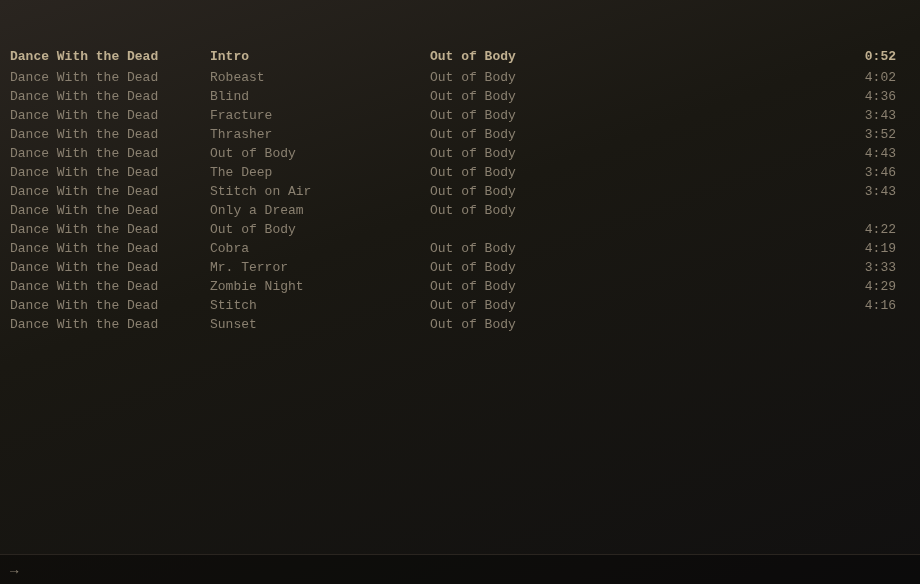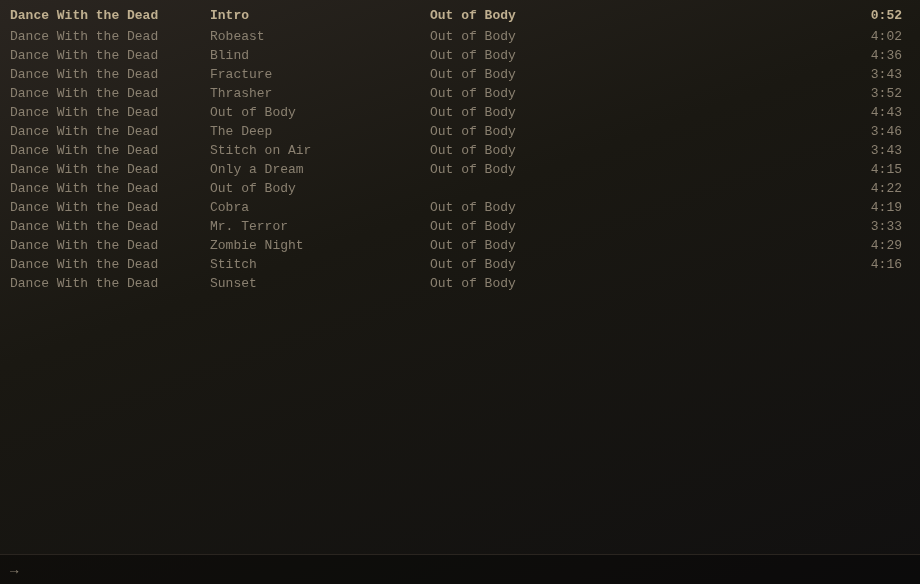--- a/index.html
+++ b/index.html
@@ -15,20 +15,21 @@
       font-family: 'Courier New', Courier, monospace;
       font-size: 13px;
       color: #8a8070;
       overflow: hidden;
       position: relative;
     }
 
     .track-list {
       padding: 6px 0;
       width: 100%;
+      margin-top: 41px;
     }
 
     .track-row {
       display: flex;
       align-items: center;
       padding: 2px 0;
       height: 19px;
     }
 
     .track-row.header {
@@ -54,21 +55,21 @@
     .col-album {
       width: 200px;
       padding-left: 10px;
       white-space: nowrap;
       overflow: hidden;
     }
 
     .col-duration {
       flex: 1;
       text-align: right;
-      padding-right: 18px;
+      padding-right: 24px;
       white-space: nowrap;
     }
 
     .header .col-artist,
     .header .col-title,
     .header .col-album,
     .header .col-duration {
       color: #c0b090;
     }
 
@@ -142,21 +143,20 @@
       <div class="track-row">
       <div class="col-artist">Dance With the Dead</div>
       <div class="col-title">Stitch on Air</div>
       <div class="col-album">Out of Body</div>
       <div class="col-duration">3:43</div>
     </div>
       <div class="track-row">
       <div class="col-artist">Dance With the Dead</div>
       <div class="col-title">Only a Dream</div>
       <div class="col-album">Out of Body</div>
-      <div class="col-duration">4:15</div>
     </div>
       <div class="track-row">
       <div class="col-artist">Dance With the Dead</div>
       <div class="col-album">Out of Body</div>
       <div class="col-duration">4:22</div>
     </div>
       <div class="track-row">
       <div class="col-artist">Dance With the Dead</div>
       <div class="col-title">Cobra</div>
       <div class="col-album">Out of Body</div>

